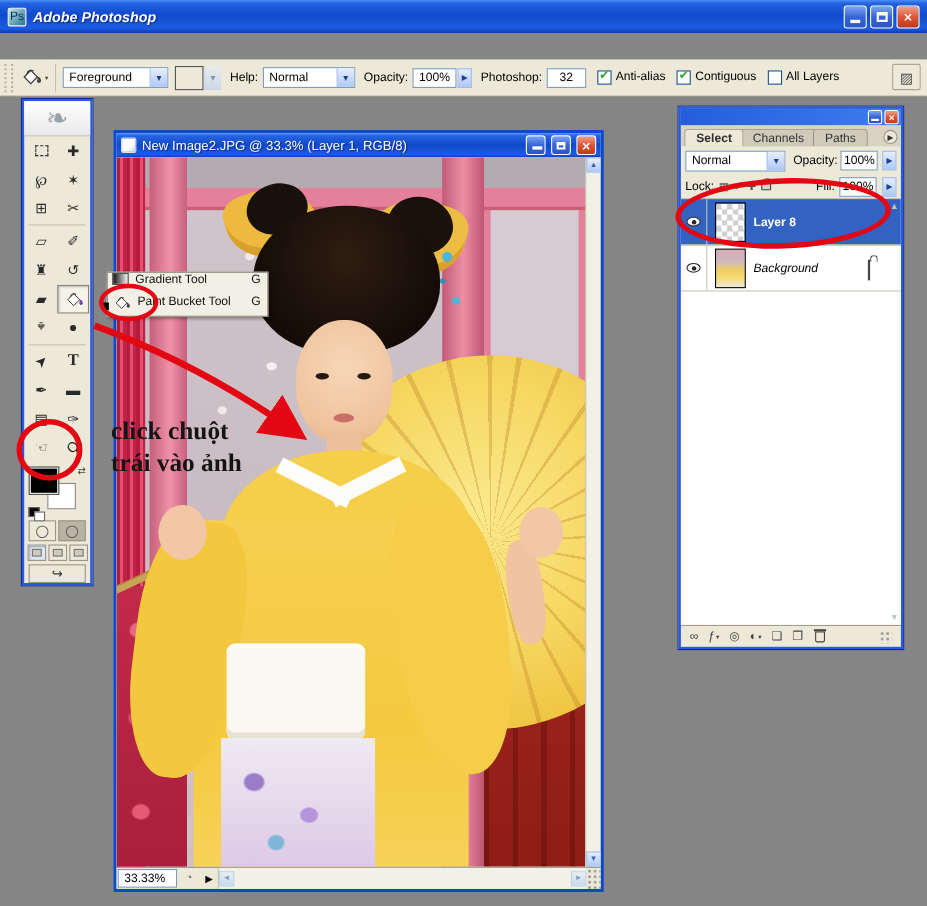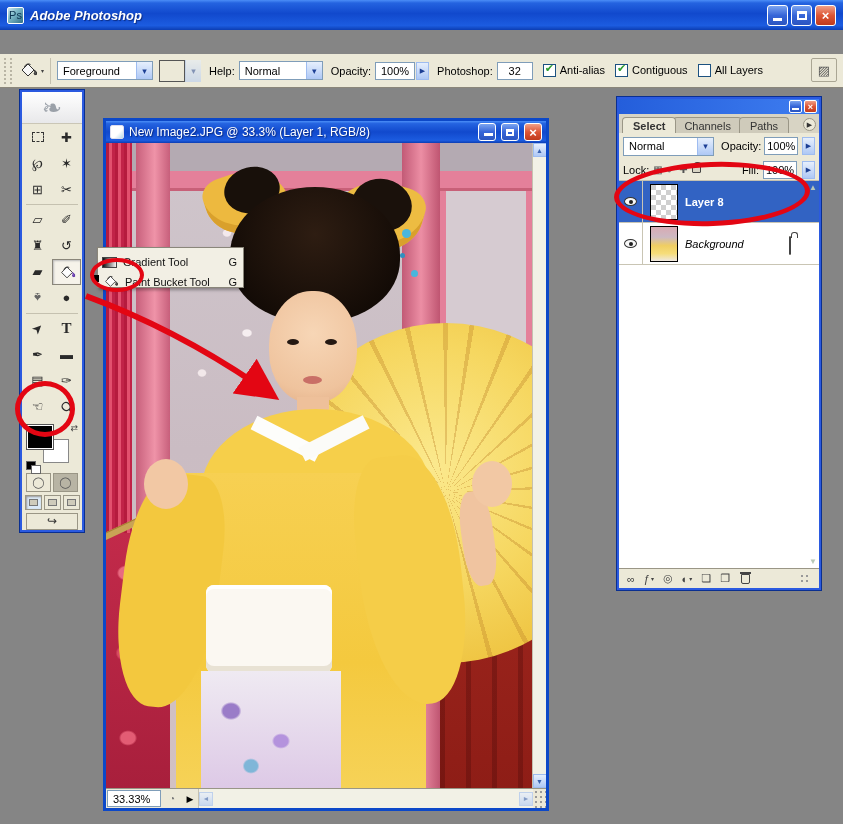--- a/index.html
+++ b/index.html
@@ -95,21 +95,21 @@
   .hscroll{flex:1;background:#f2f1e6;border-left:1px solid #c5c1b0;display:flex;justify-content:space-between;align-items:center;}
   .hscroll .sbtn{opacity:.6;}
   .gripdots{width:13px;background:radial-gradient(circle 1px at 3px 3px,#999 1px,transparent 1.5px) 0 0/5px 5px;}
 
   
   .ph{position:absolute;}
 
   
   .flyout{position:absolute;left:97px;top:247px;width:147px;height:41px;background:#f2efe4;
     border:1px solid #8a867a;box-shadow:2px 2px 3px rgba(0,0,0,.35);z-index:30;}
-  .fl-row{height:20px;display:flex;align-items:flex-end;gap:6px;padding:0 6px 0 4px;font-size:11px;color:#111;position:relative;}
+  .fl-row{height:20px;display:flex;align-items:flex-start;gap:6px;padding:0 6px 0 4px;font-size:11px;color:#111;position:relative;}
   .fl-label{flex:1;}
   .fl-short{width:10px;text-align:right;}
   .grad-sw{width:15px;height:11px;border:1px solid #444;background:linear-gradient(90deg,#111,#f5f5f5);}
   .fl-marker{position:absolute;left:-5px;top:7px;width:6px;height:7px;background:#000;}
 
   
   .palette{position:absolute;left:617px;top:97px;width:204px;height:493px;background:#ECE9D8;
     border:2px solid #2b5ae0;box-shadow:0 0 0 1px #0a2f90;display:flex;flex-direction:column;}
   .lp-title{height:15px;background:linear-gradient(90deg,#245edb,#3e7df0);display:flex;justify-content:flex-end;align-items:center;gap:2px;padding:0 2px;}
   .lp-title .tbtn{width:13px;height:13px;font-size:9px;border-radius:2px;}
@@ -519,14 +519,18 @@
   <div class="red-ellipse" style="left:90px;top:258px;width:54px;height:34px;border-width:4px;"></div>
   <div class="red-ellipse" style="left:15px;top:381px;width:60px;height:56px;"></div>
   <svg class="arrow-svg" width="210" height="125" viewBox="0 0 210 125">
     <defs>
         <marker id="ah" markerWidth="7" markerHeight="7" refX="3.5" refY="3.5" orient="auto">
           <path d="M0,0 L7,3.5 L0,7 z" fill="#e30613"></path>
         </marker>
       </defs>
     <path d="M8,8 Q100,42 184,100" stroke="#e30613" stroke-width="6" fill="none" marker-end="url(#ah)"></path>
   </svg>
+  <div class="annot-text">
+    <div>click chuột</div>
+    <div>trái vào ảnh</div>
+  </div>
 
 </div>
 
 </body></html>

